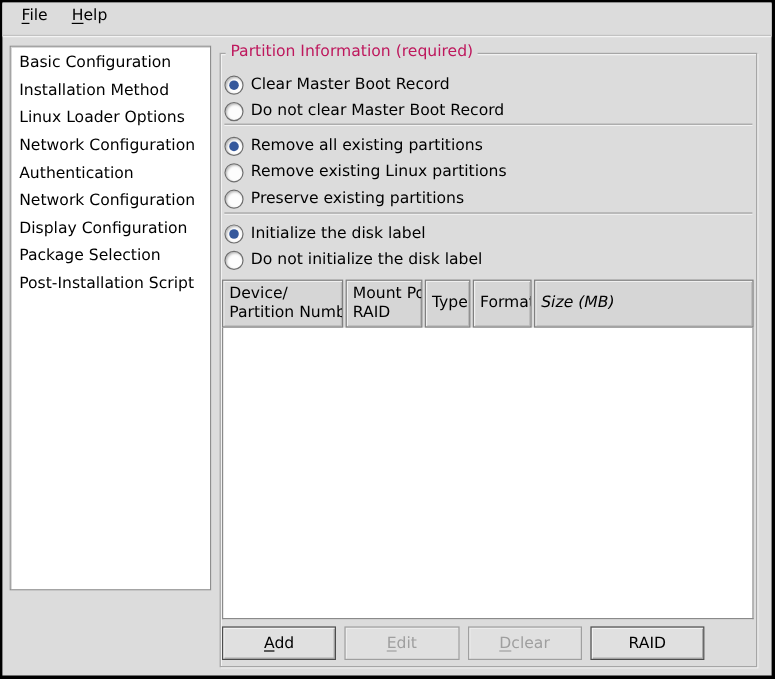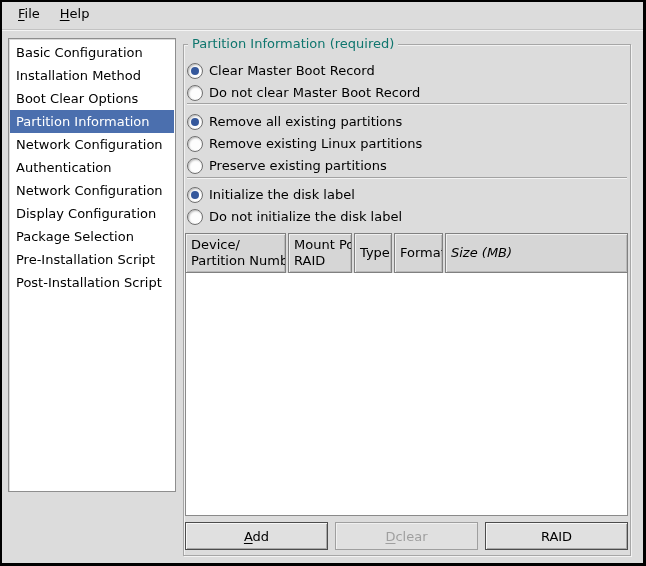--- a/index.html
+++ b/index.html
@@ -38,21 +38,21 @@
   .side-item.selected { background:#4b6fae; color:#ffffff; }
   
   .frame {
     position:absolute; left:181px; top:42px; width:448px; height:512px;
     border:1px solid #a6a6a6;
     box-shadow:inset 1px 1px 0 #f2f2f2, 1px 1px 0 #f2f2f2;
     box-sizing:border-box;
   }
   .frame-legend {
     position:absolute; top:-9px; left:4px;
-    background:#dcdcdc; padding:0 4px; color:#0f766e;
+    background:#dcdcdc; padding:0 4px; color:#be185d;
     white-space:nowrap;
   }
   
   .radio-row {
     position:absolute; left:3px; height:17px;
     display:flex; align-items:center; gap:6px; cursor:default;
   }
   .radio {
     width:14px; height:14px; border-radius:50%;
     background:#fdfdfd; border:1px solid #6f6f6f;
@@ -85,21 +85,21 @@
   }
   .hcell:last-child { margin-right:0;font-style:italic; }
   .c0{width:101px}.c1{width:64px}.c2{width:38px}.c3{width:49px}.c4{flex:1}
   .ptable-body {
     height:243px; background:#ffffff;
     border:1px solid #8a8a8a; border-top:none;
     box-sizing:border-box;
   }
   
   .btnrow {
-    position:absolute; left:1px; top:477px; width:443px; height:28px;
+    position:absolute; left:1px; top:477px; width:402px; height:28px;
     display:flex; gap:7px;
   }
   .gbtn {
     flex:1; height:28px;
     background:#e0e0e0;
     border:1px solid #4c4c4c;
     box-shadow:inset 1px 1px 0 #f7f7f7, inset -1px -1px 0 #a9a9a9;
     box-sizing:border-box;
     display:flex; align-items:center; justify-content:center;
     font-size:13px; cursor:default;
@@ -115,28 +115,26 @@
 <div class="window">
 
   <div class="menubar">
     <div class="menu-item"><span class="mn">F</span><span>ile</span></div>
     <div class="menu-item"><span class="mn">H</span><span>elp</span></div>
   </div>
 
   <div class="sidebar">
     <div class="side-item">Basic Configuration</div>
     <div class="side-item">Installation Method</div>
-    <div class="side-item">Boot Clear Options</div>
-    <div class="side-item selected">Partition Information</div>
+    <div class="side-item">Linux Loader Options</div>
     <div class="side-item">Network Configuration</div>
     <div class="side-item">Authentication</div>
     <div class="side-item">Network Configuration</div>
     <div class="side-item">Display Configuration</div>
     <div class="side-item">Package Selection</div>
-    <div class="side-item">Pre-Installation Script</div>
     <div class="side-item">Post-Installation Script</div>
   </div>
 
   <div class="frame">
     <div class="frame-legend">Partition Information (required)</div>
 
     <div class="radio-row" style="top:17px">
       <span class="radio on"></span>
       <span>Clear Master Boot Record</span>
     </div>
@@ -192,20 +190,23 @@
         </div>
       </div>
       <div class="ptable-body"></div>
     </div>
 
     <div class="btnrow">
       <div class="gbtn">
           <span><span class="mn">A</span><span>dd</span></span>
         </div>
       <div class="gbtn disabled">
+          <span><span class="mn">E</span><span>dit</span></span>
+        </div>
+      <div class="gbtn disabled">
           <span><span class="mn">D</span><span>clear</span></span>
         </div>
       <div class="gbtn">
           <span><span class="mn"></span><span>RAID</span></span>
         </div>
     </div>
   </div>
 
 </div>
 

